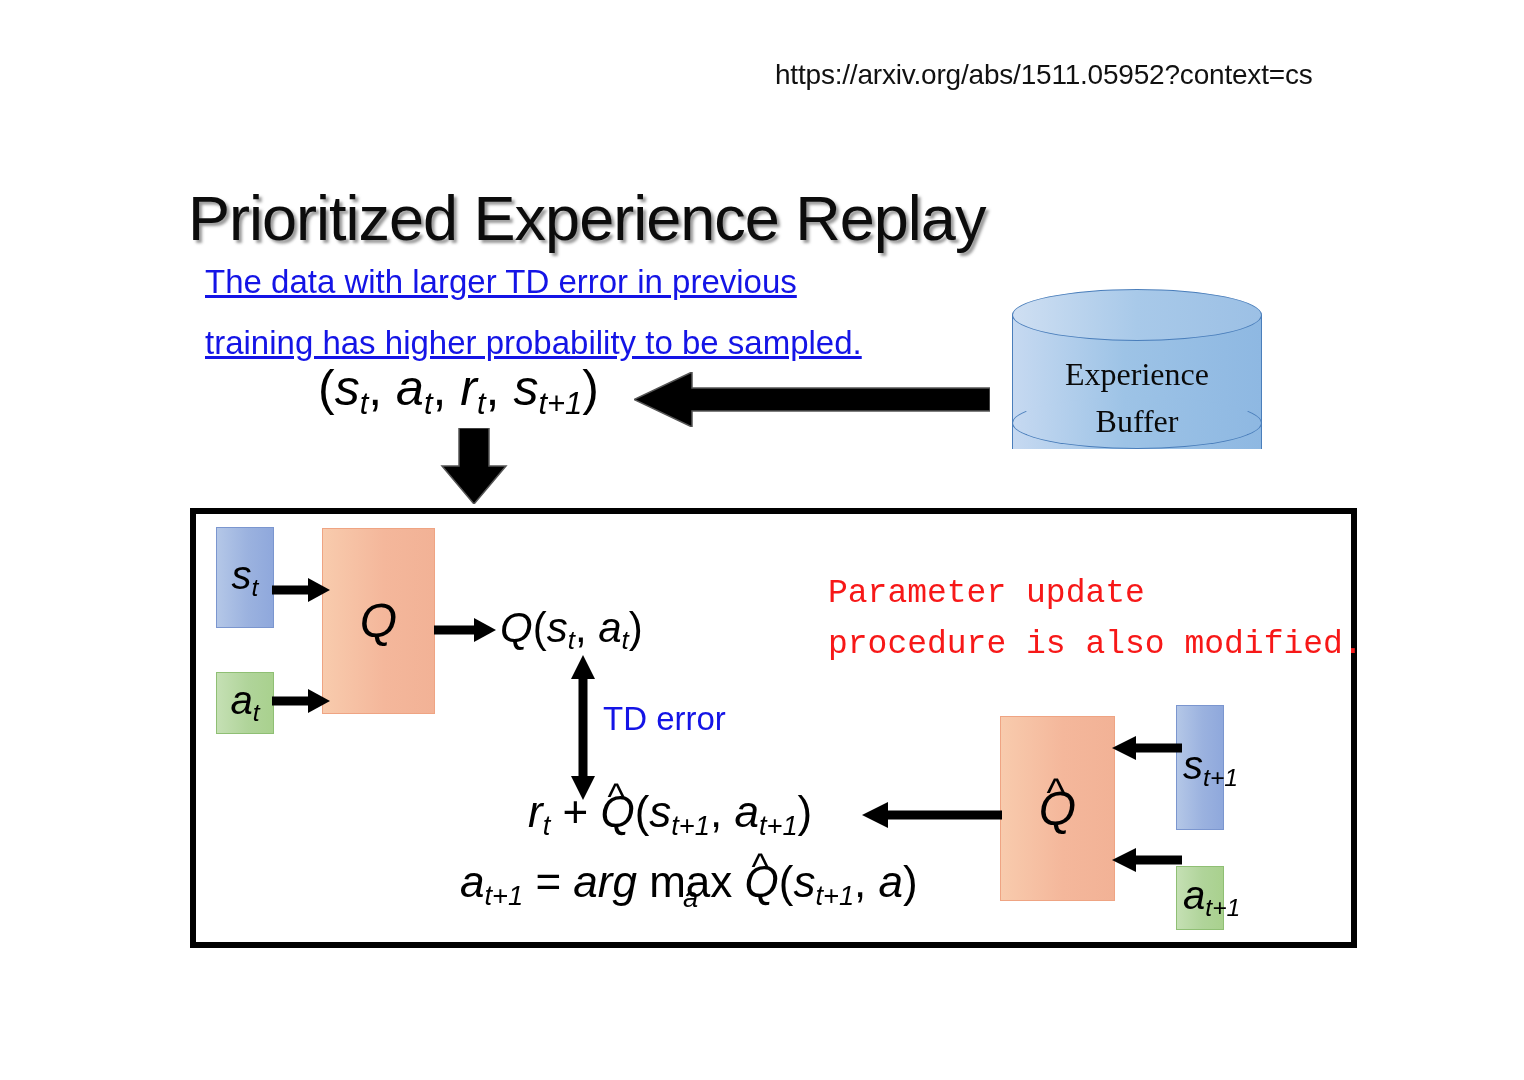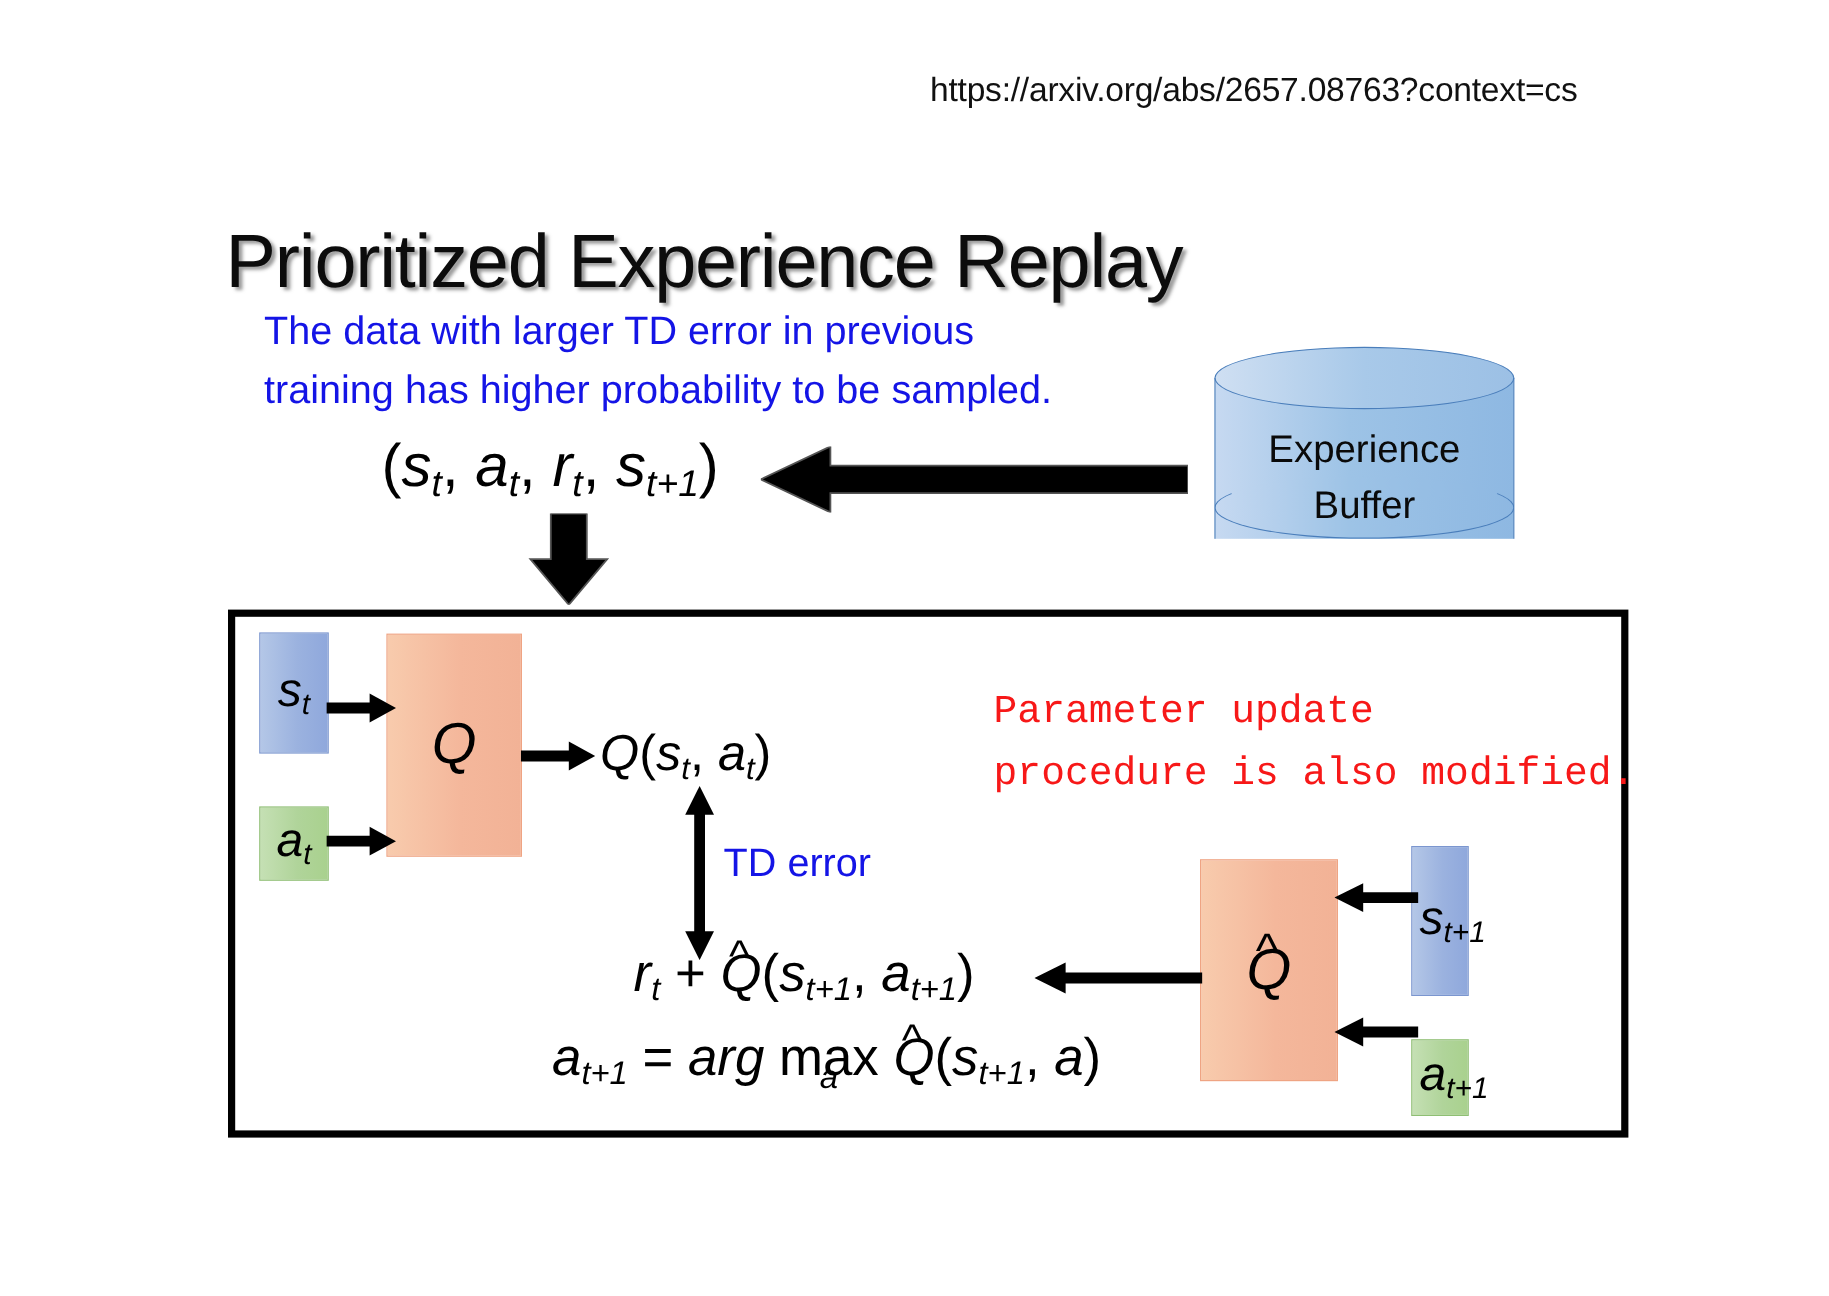--- a/index.html
+++ b/index.html
@@ -39,26 +39,27 @@
     color: #0c0c0c;
     letter-spacing: -1px;
     white-space: nowrap;
     text-shadow: 3px 3px 3px rgba(120,120,120,0.75);
     margin-top: 36px;
   }
 
   
   #caption {
     position: absolute;
-    left: 220px;
+    left: 205px;
     top: 251px;
     font-size: 33px;
-    line-height: 49px;
+    line-height: 61px;
     color: #1414e6;
     white-space: pre-line;
+    text-decoration: underline;
   }
 
   
   .math {
     font-family: Liberation Sans, sans-serif;
     font-style: italic;
     color: #000000;
     white-space: nowrap;
     line-height: 1;
   }
@@ -91,20 +92,21 @@
     font-size: 50px;
   }
 
   
   #cylinder {
     position: absolute;
     left: 1012px;
     top: 289px;
     width: 252px;
     height: 186px;
+    font-family: Liberation Serif, serif;
   }
   #cyl-body {
     position: absolute;
     left: 0;
     top: 26px;
     width: 250px;
     height: 134px;
     background: linear-gradient(to right, #c6d9f1 0%, #9dc3e6 45%, #8eb8e2 100%);
     border-left: 1px solid #4a7ebb;
     border-right: 1px solid #4a7ebb;
@@ -280,21 +282,21 @@
     color: #f71818;
     white-space: pre-line;
     font-family: Liberation Mono, monospace;
   }
 </style>
 </head>
 <body>
 
 <div id="slide">
 
-  <div id="url">https://arxiv.org/abs/2657.08763?context=cs</div>
+  <div id="url">https://arxiv.org/abs/1511.05952?context=cs</div>
 
   <div id="title">Prioritized Experience Replay</div>
 
   <div id="caption">The data with larger TD error in previous
 training has higher probability to be sampled.</div>
 
   <div id="tuple" class="math">
     <span class="up">(</span><span>s</span><sub>t</sub><span class="up">, </span><span>a</span><sub>t</sub><span class="up">, </span><span>r</span><sub>t</sub><span class="up">, </span><span>s</span><sub><span>t+1</span></sub><span class="up">)</span>
   </div>
 

